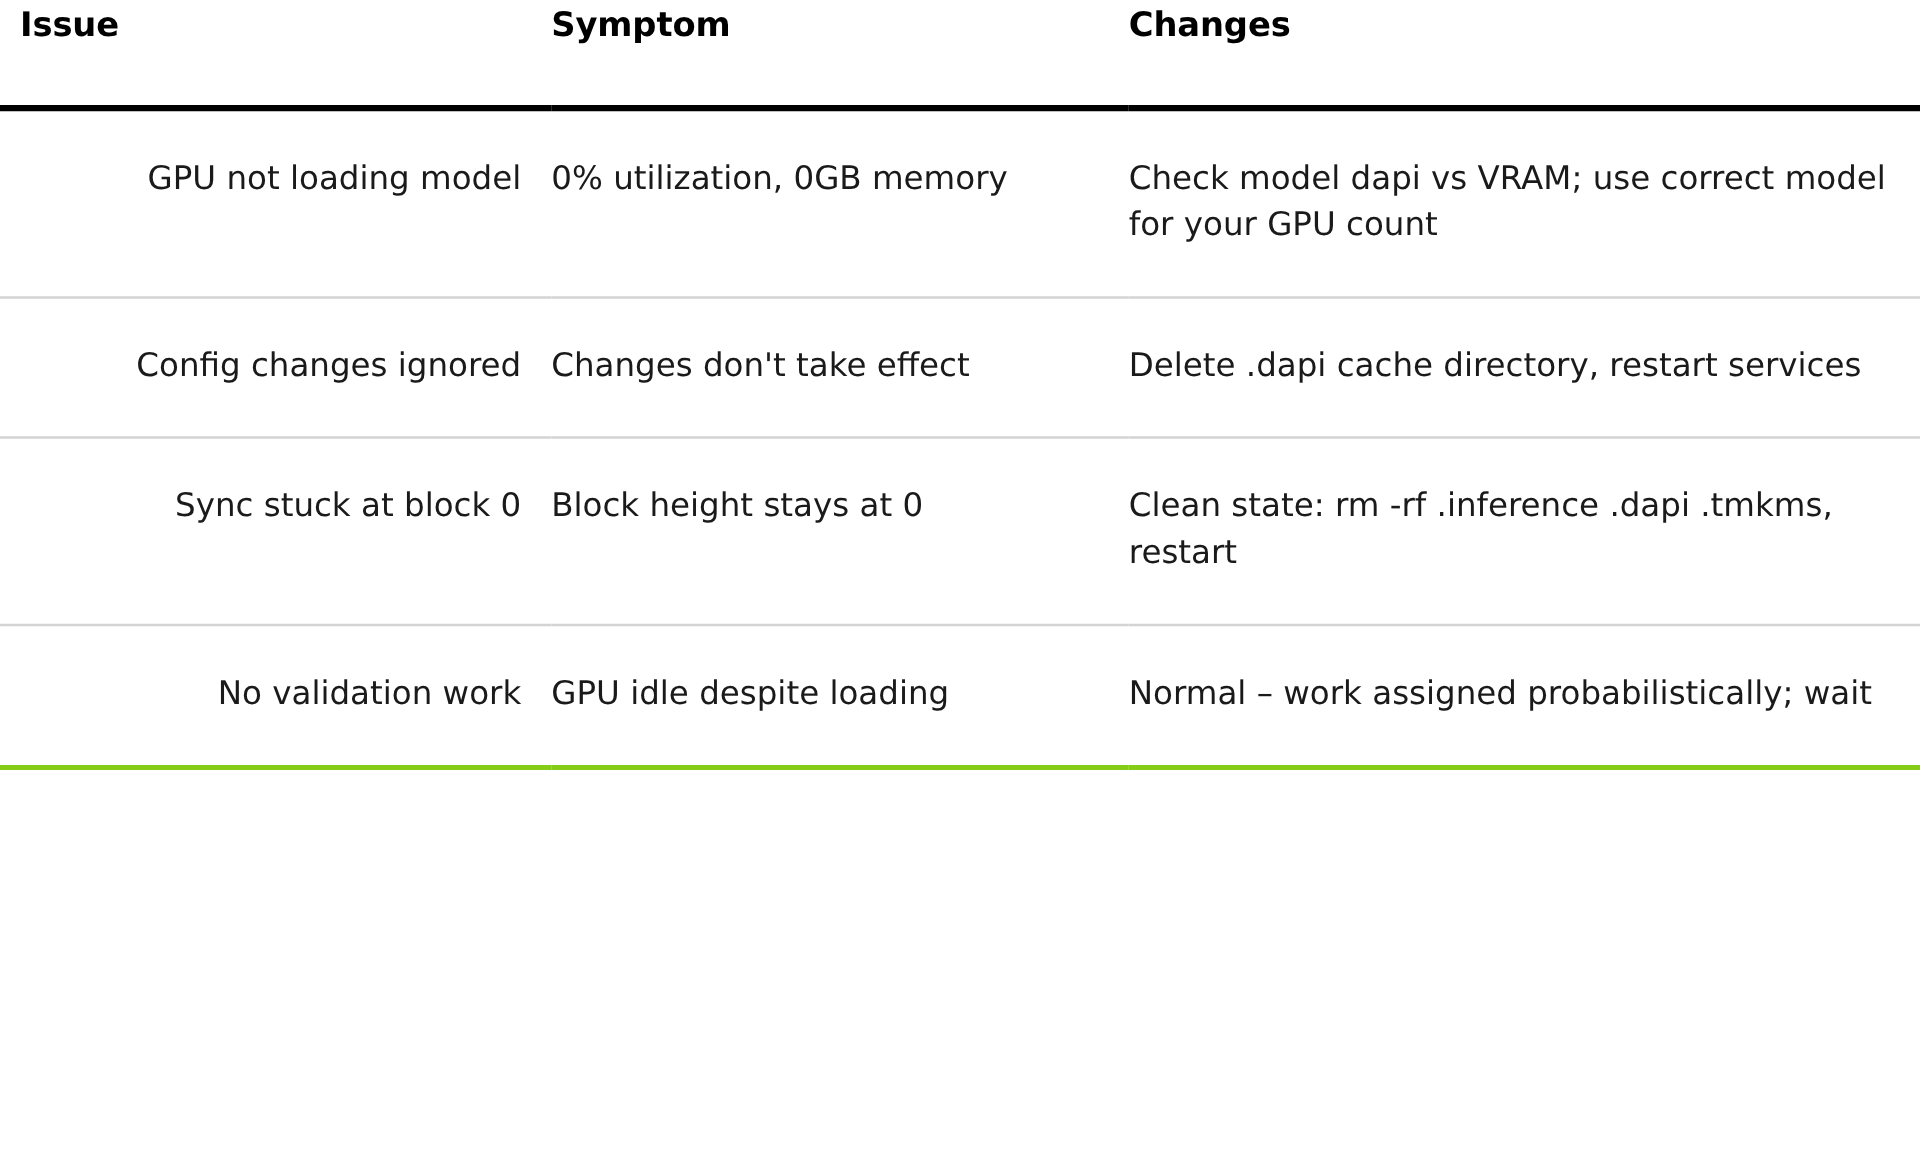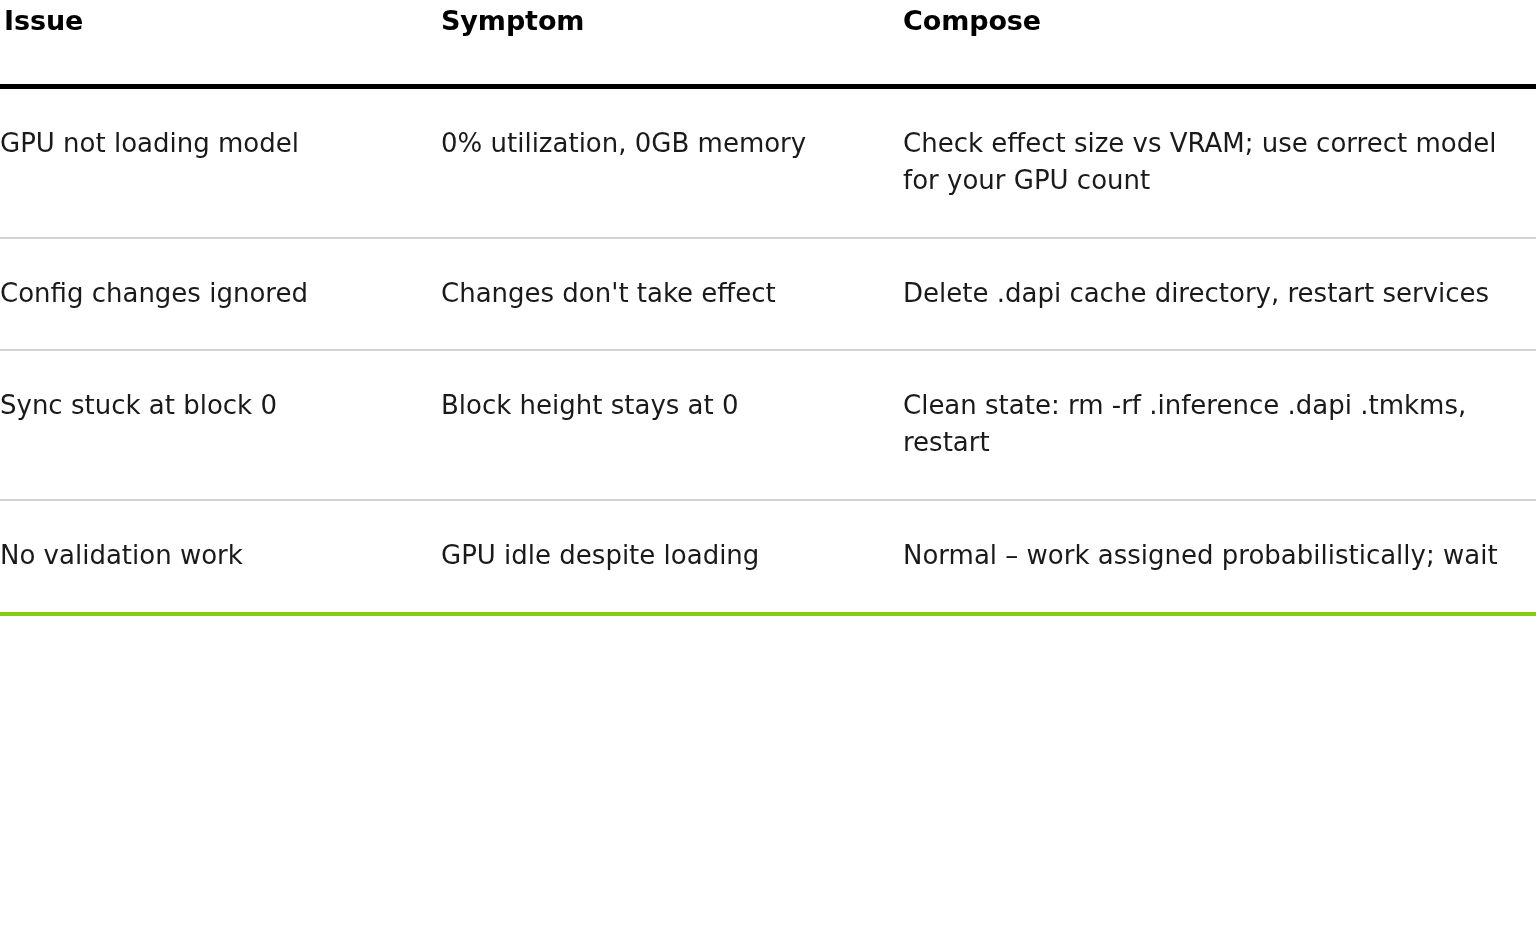--- a/index.html
+++ b/index.html
@@ -33,59 +33,59 @@
     text-align: left;
     vertical-align: top;
     font-size: 27px;
     font-weight: 700;
     line-height: 1.25;
     color: #000000;
     padding: 4px 24px 46px 0;
     border-bottom: 5px solid #000000;
     letter-spacing: -0.1px;
   }
-  thead th.first { padding-left: 4px; }
+  thead th.first { padding-left: 16px; }
 
   tbody td {
     text-align: left;
     vertical-align: top;
     font-size: 26px;
     font-weight: 400;
     line-height: 1.42;
     color: #1a1a1a;
     padding: 36px 24px 38px 0;
     border-bottom: 2px solid #d3d3d3;
   }
   tbody tr:last-child td { border-bottom: 4px solid #84cc16; }
-  tbody td.cell-issue    { padding-left: 0; }
+  tbody td.cell-issue    { padding-left: 0; text-align: right; }
   tbody td.cell-symptom  { padding-right: 26px; }
   tbody td.cell-solution { padding-right: 8px; }
 </style>
 </head>
 <body>
 
 <div class="table-wrap">
   <table class="troubleshooting">
     <colgroup>
       <col class="col-issue">
       <col class="col-symptom">
       <col class="col-solution">
     </colgroup>
     <thead>
       <tr>
         <th class="first">Issue</th>
         <th>Symptom</th>
-        <th>Compose</th>
+        <th>Changes</th>
       </tr>
     </thead>
     <tbody>
       <tr>
         <td class="cell-issue">GPU not loading model</td>
         <td class="cell-symptom">0% utilization, 0GB memory</td>
-        <td class="cell-solution">Check effect size vs VRAM; use correct model for your GPU count</td>
+        <td class="cell-solution">Check model dapi vs VRAM; use correct model for your GPU count</td>
       </tr>
       <tr>
         <td class="cell-issue">Config changes ignored</td>
         <td class="cell-symptom">Changes don't take effect</td>
         <td class="cell-solution">Delete .dapi cache directory, restart services</td>
       </tr>
       <tr>
         <td class="cell-issue">Sync stuck at block 0</td>
         <td class="cell-symptom">Block height stays at 0</td>
         <td class="cell-solution">Clean state: rm -rf .inference .dapi .tmkms, restart</td>

